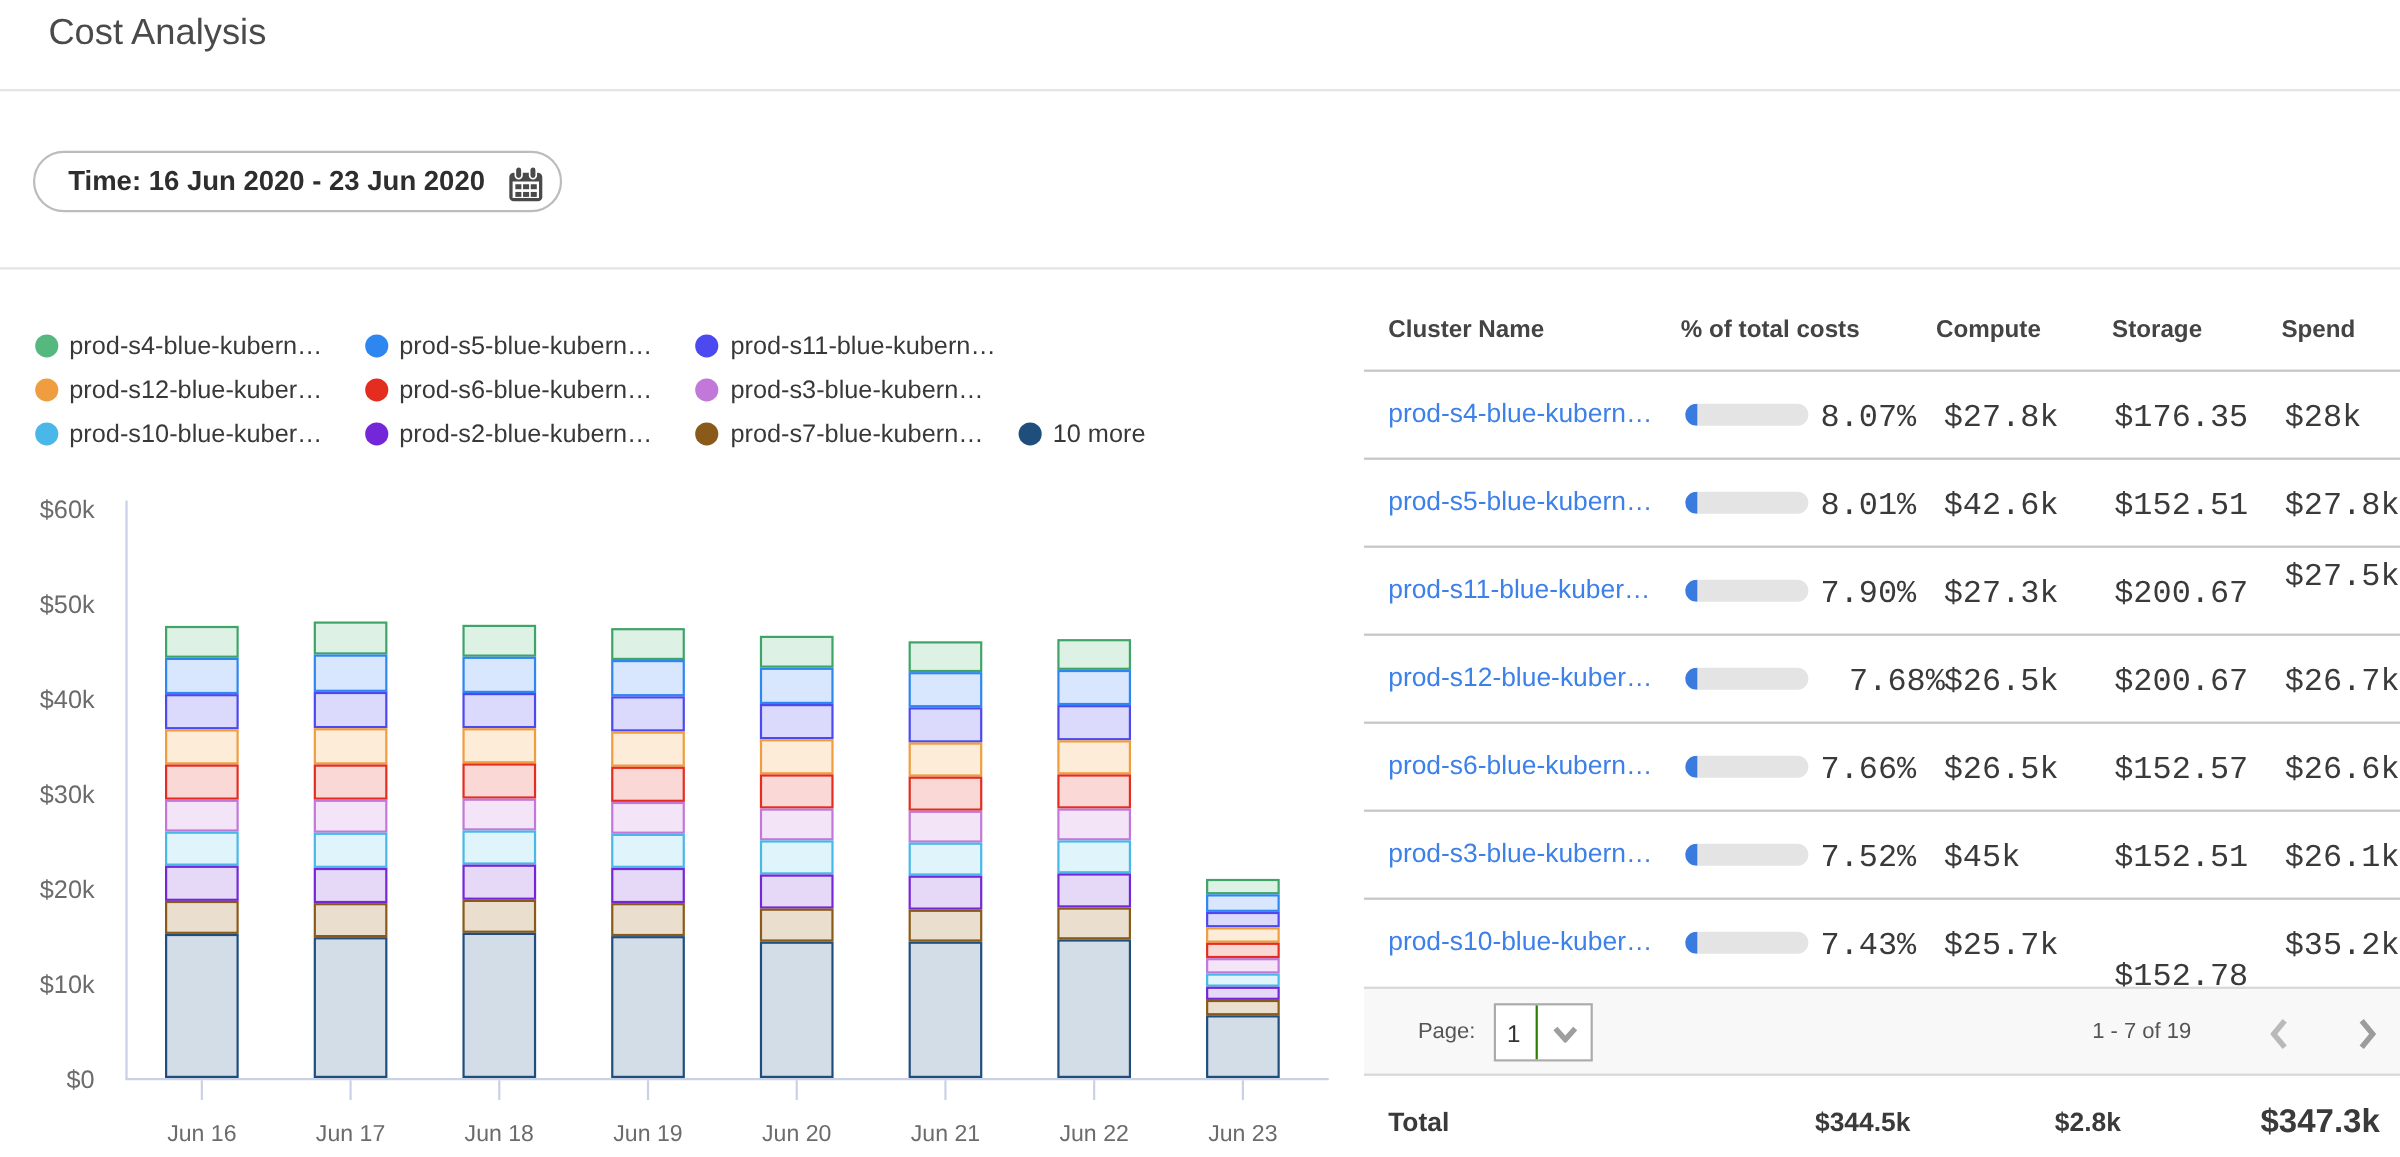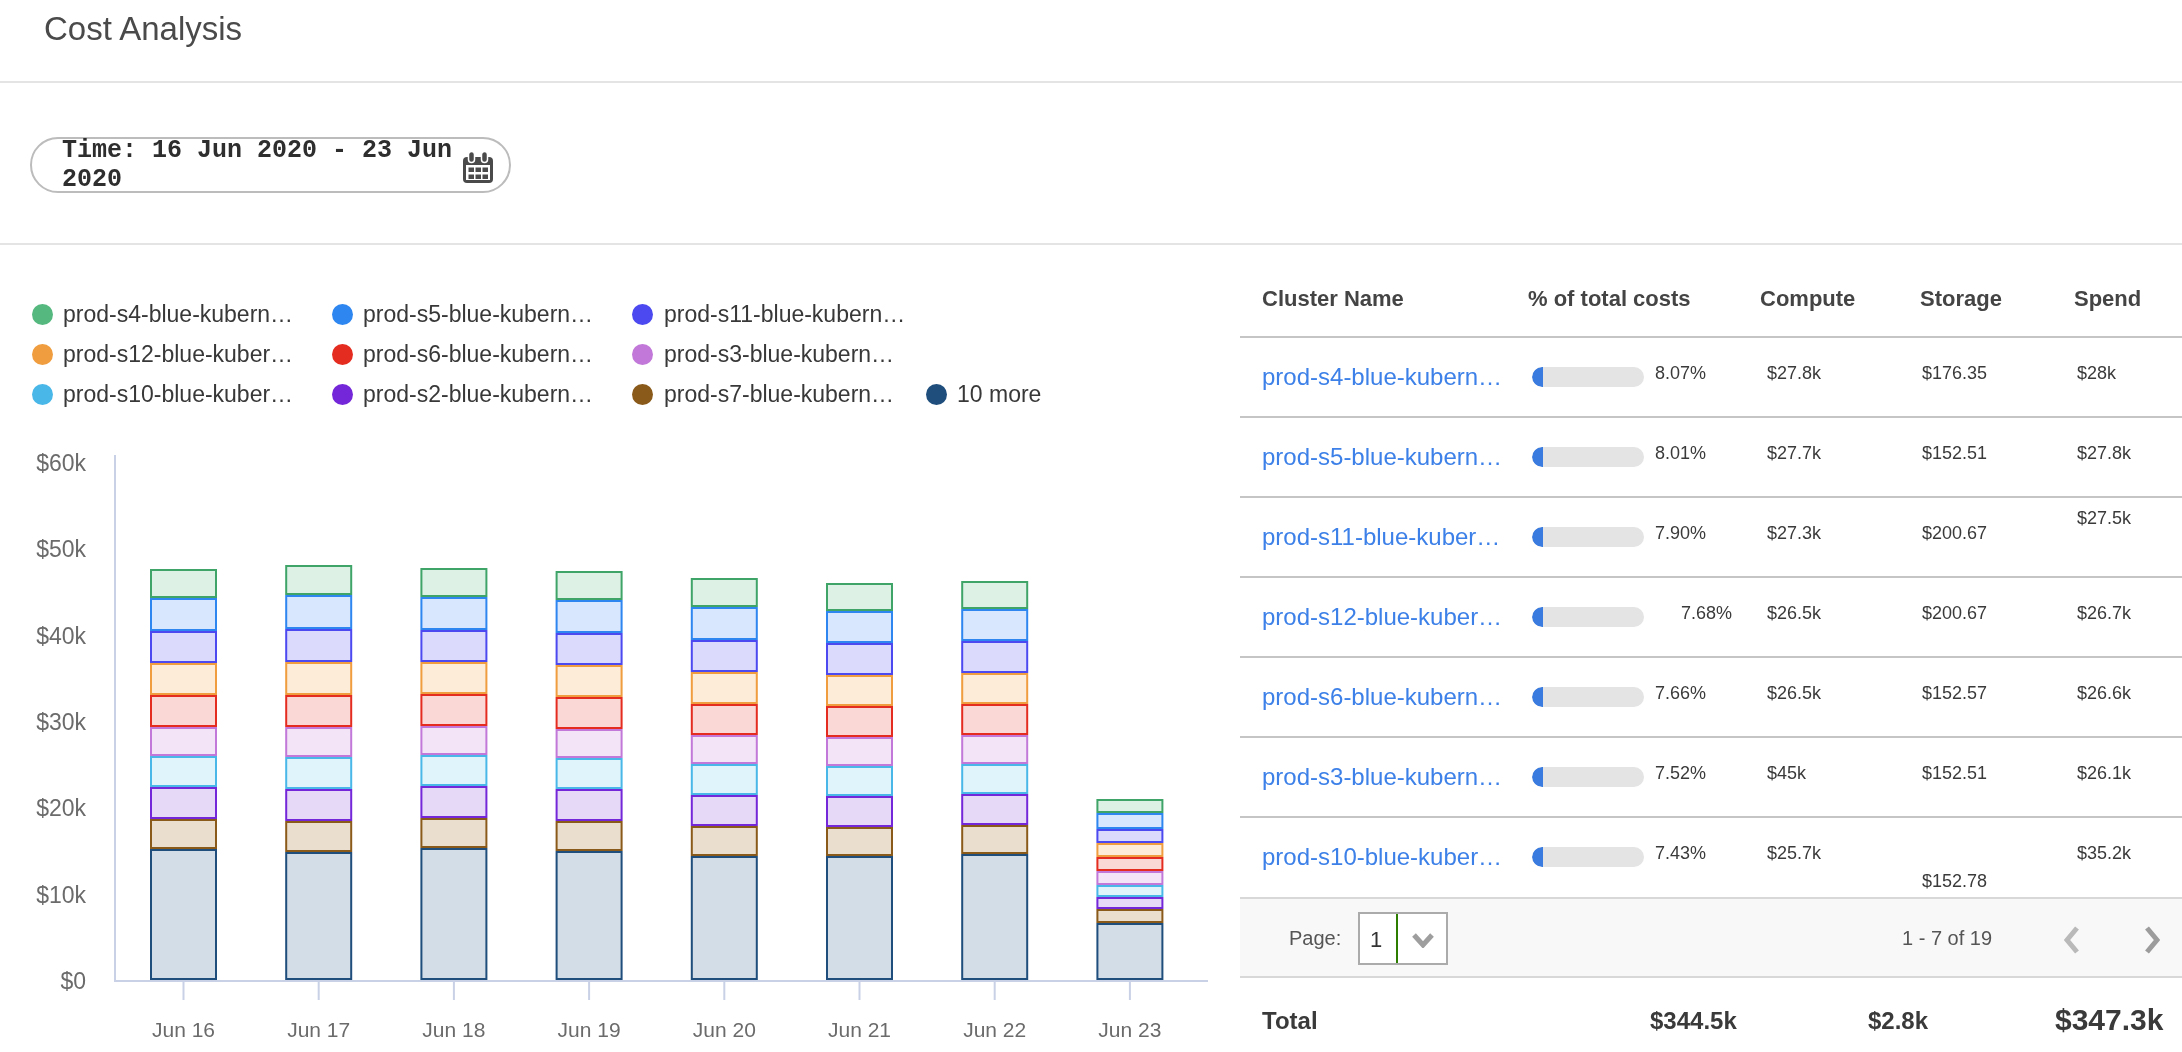--- a/index.html
+++ b/index.html
@@ -4,32 +4,32 @@
 <style>
 html,body{margin:0;padding:0;background:#fff;}
 *{box-sizing:border-box;}
 body{font-family:"Liberation Sans", sans-serif;}
 #page{position:relative;width:2182px;height:1052px;background:#fff;overflow:hidden;}
 .abs{position:absolute;}
 .pill{position:absolute;top:137px;height:56px;border:2px solid #bcbcbc;border-radius:28px;background:#fff;display:flex;align-items:center;font-weight:bold;font-size:24px;color:#2e2e2e;}
 .legdot{position:absolute;width:21px;height:21px;border-radius:50%;}
 .legtxt{position:absolute;font-size:23px;color:#383838;}
 .hdr{position:absolute;font-size:22px;font-weight:bold;color:#444;}
-.cell{position:absolute;font-size:18px;color:#3a3a3a;}
+.cell{position:absolute;font-size:29px;color:#3a3a3a;font-family:Liberation Mono, monospace;}
 .link{position:absolute;font-size:24px;color:#3c80e8;}
 .rowline{position:absolute;left:1240px;width:942px;height:2px;background:#c5c5c5;}
 </style>
 </head>
 <body>
 <div id="page">
 
   <div class="abs" style="left:44px;top:10px;font-size:33px;color:#4a4a4a;">Cost Analysis</div>
   <div class="abs" style="left:0;top:81px;width:2182px;height:2px;background:#e4e4e4;"></div>
 
-  <div class="pill" style="left:30px;width:481px;font-family:Liberation Mono, monospace;">
+  <div class="pill" style="left:30px;width:481px;">
     <span style="margin-left:30px;font-size:25px;">Time: 16 Jun 2020 - 23 Jun 2020</span>
     <svg style="position:absolute;left:430px;top:12px;" width="32" height="34" viewBox="0 0 32 34">
       <rect x="1" y="6" width="30" height="26" rx="4" fill="#4a4a4a"></rect>
       <rect x="4" y="14" width="24" height="15" fill="#fff"></rect>
       <rect x="6.5" y="0.5" width="6" height="11" rx="3" fill="#4a4a4a" stroke="#fff" stroke-width="1.5"></rect>
       <rect x="19.5" y="0.5" width="6" height="11" rx="3" fill="#4a4a4a" stroke="#fff" stroke-width="1.5"></rect>
       <g fill="#4a4a4a">
         <rect x="6.5" y="16.5" width="5.5" height="4.5"></rect>
           <rect x="13.5" y="16.5" width="5.5" height="4.5"></rect>
           <rect x="20.5" y="16.5" width="5.5" height="4.5"></rect>
@@ -192,21 +192,21 @@
 <div class="cell" style="left:1655px;top:363px;">8.07%</div>
 <div class="cell" style="left:1767px;top:363px;">$27.8k</div>
 <div class="cell" style="left:1922px;top:363px;">$176.35</div>
 <div class="cell" style="left:2077px;top:363px;">$28k</div>
 <div class="rowline" style="top:416px;"></div>
 <div class="link" style="left:1262px;top:443px;">prod-s5-blue-kubern…</div>
 <div class="abs" style="left:1532px;top:447px;width:112px;height:20px;border-radius:10px;background:#e4e4e4;overflow:hidden;">
         <div style="width:11px;height:20px;background:#3a7be0;border-radius:10px 0 0 10px;"></div>
       </div>
 <div class="cell" style="left:1655px;top:443px;">8.01%</div>
-<div class="cell" style="left:1767px;top:443px;">$27.7k</div>
+<div class="cell" style="left:1767px;top:443px;">$42.6k</div>
 <div class="cell" style="left:1922px;top:443px;">$152.51</div>
 <div class="cell" style="left:2077px;top:443px;">$27.8k</div>
 <div class="rowline" style="top:496px;"></div>
 <div class="link" style="left:1262px;top:523px;">prod-s11-blue-kuber…</div>
 <div class="abs" style="left:1532px;top:527px;width:112px;height:20px;border-radius:10px;background:#e4e4e4;overflow:hidden;">
         <div style="width:11px;height:20px;background:#3a7be0;border-radius:10px 0 0 10px;"></div>
       </div>
 <div class="cell" style="left:1655px;top:523px;">7.90%</div>
 <div class="cell" style="left:1767px;top:523px;">$27.3k</div>
 <div class="cell" style="left:1922px;top:523px;">$200.67</div>

